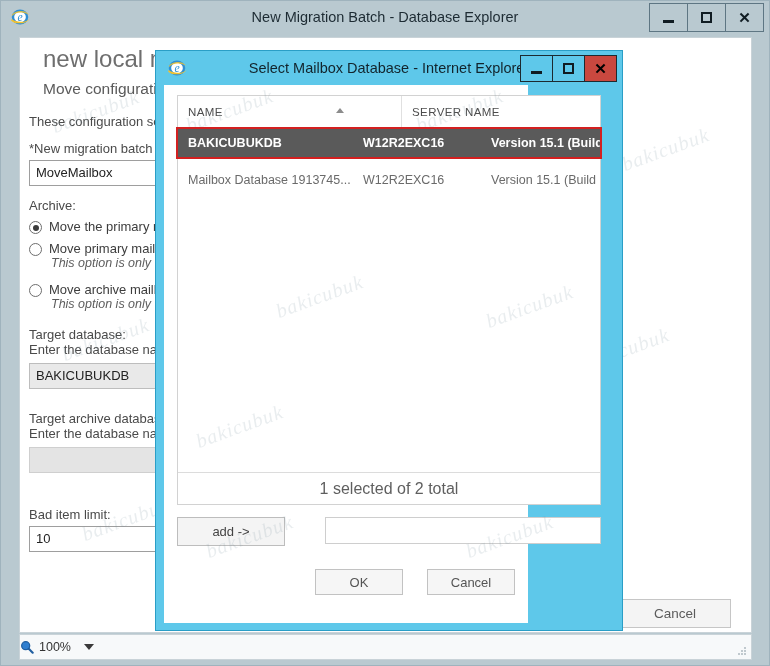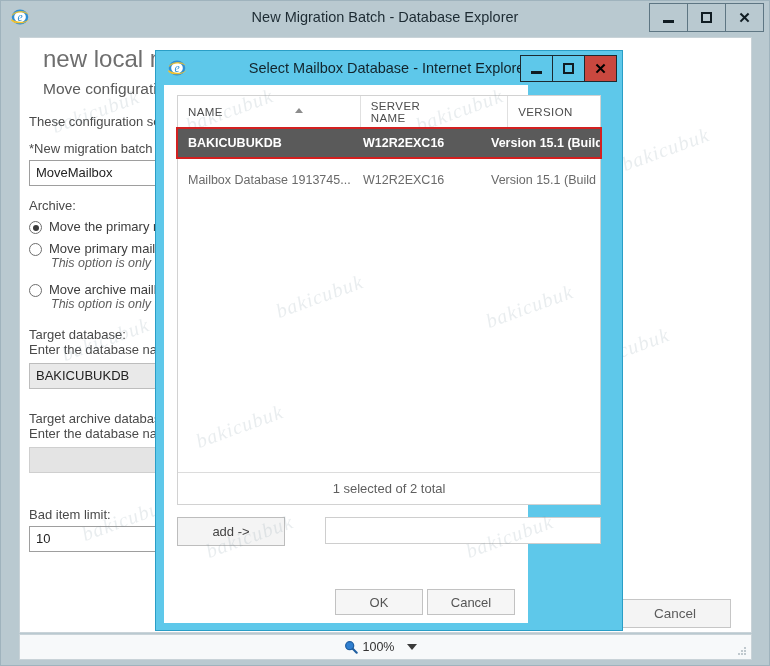--- a/index.html
+++ b/index.html
@@ -53,21 +53,21 @@
   .radio-label{font-size:13px;color:#3d3d3d;white-space:nowrap;}
 
   
   .outer-cancel{position:absolute;left:618px;top:598px;width:112px;height:29px;
     background:#f4f4f4;border:1px solid #c6c6c6;box-sizing:border-box;
     font-size:13.5px;color:#5b5b5b;display:flex;align-items:center;justify-content:center;cursor:default;}
 
   
   .statusbar{position:absolute;left:18px;top:633px;width:733px;height:26px;
     background:#f7f9fa;border:1px solid #c9d3d8;box-sizing:border-box;display:flex;
-    align-items:center;justify-content:center;}
+    align-items:center;justify-content:flex-start;}
   .zoomctl{display:flex;align-items:center;gap:5px;margin-right:10px;font-size:12.5px;color:#333;}
   .zoom-glass{width:14px;height:14px;display:block;}
   .caret-down{width:0;height:0;border-left:5px solid transparent;border-right:5px solid transparent;
     border-top:6px solid #3a3a3a;margin-left:8px;}
   .grip{position:absolute;right:3px;bottom:2px;width:12px;height:12px;opacity:.5;}
 
   
   .wm{position:absolute;pointer-events:none;color:rgba(120,140,155,0.16);
     font-size:20px;font-style:italic;font-family:"Liberation Serif",serif;
     transform:rotate(-20deg);white-space:nowrap;user-select:none;letter-spacing:1px;}
@@ -97,29 +97,29 @@
   .c1{width:175px;}
   .c2{width:128px;}
   .c3{width:119px;}
   .row{display:flex;height:27px;align-items:center;font-size:12.5px;color:#6a6a6a;}
   .row .cell{padding:0 10px;box-sizing:border-box;white-space:nowrap;overflow:hidden;}
   .row.selected{background:#5a5a5a;color:#ffffff;font-weight:bold;
     outline:2px solid #d32020;outline-offset:0px;position:relative;z-index:2;height:28px;}
   .sel-wrap{position:relative;}
   .tbl-footer{position:absolute;left:0;bottom:0;width:100%;height:32px;
     border-top:1px solid #dcdcdc;display:flex;align-items:center;justify-content:center;
-    font-size:13px;color:#5f5f5f;box-sizing:border-box;text-align:center;}
+    font-size:16px;color:#5f5f5f;box-sizing:border-box;text-align:center;}
 
   .add-row{position:absolute;left:13px;top:432px;width:424px;height:30px;display:flex;}
   .add-btn{width:108px;height:29px;background:#f4f4f4;border:1px solid #bdbdbd;box-sizing:border-box;
     display:flex;align-items:center;justify-content:center;font-size:13px;color:#444;cursor:default;}
   .sel-field{position:absolute;left:148px;top:0;width:276px;height:27px;border:1px solid #cecece;
     box-sizing:border-box;background:#fff;}
 
-  .dlg-actions{position:absolute;right:13px;bottom:8px;display:flex;gap:4px;}
+  .dlg-actions{position:absolute;right:13px;bottom:28px;display:flex;gap:24px;}
   .dlg-btn{width:88px;height:26px;background:#f6f6f6;border:1px solid #c2c2c2;box-sizing:border-box;
     display:flex;align-items:center;justify-content:center;font-size:13px;color:#555;cursor:default;}
 </style>
 </head>
 <body>
 
 <div class="app">
 
   <div class="outer-window">
 
@@ -253,23 +253,20 @@
 
       <div class="tbl">
         <div class="tbl-head">
           <div class="th c1">
             <span>NAME</span>
             <span class="sort"></span>
           </div>
           <div class="th c2">
             <span>SERVER NAME</span>
           </div>
-          <div class="th c3">
-            <span>VERSION</span>
-          </div>
         </div>
 
         <div class="sel-wrap">
           <div class="row selected">
             <div class="cell c1">BAKICUBUKDB</div>
             <div class="cell c2">W12R2EXC16</div>
             <div class="cell c3">Version 15.1 (Build...</div>
           </div>
           <div class="row" style="margin-top:9px;">
             <div class="cell c1">Mailbox Database 1913745...</div>

